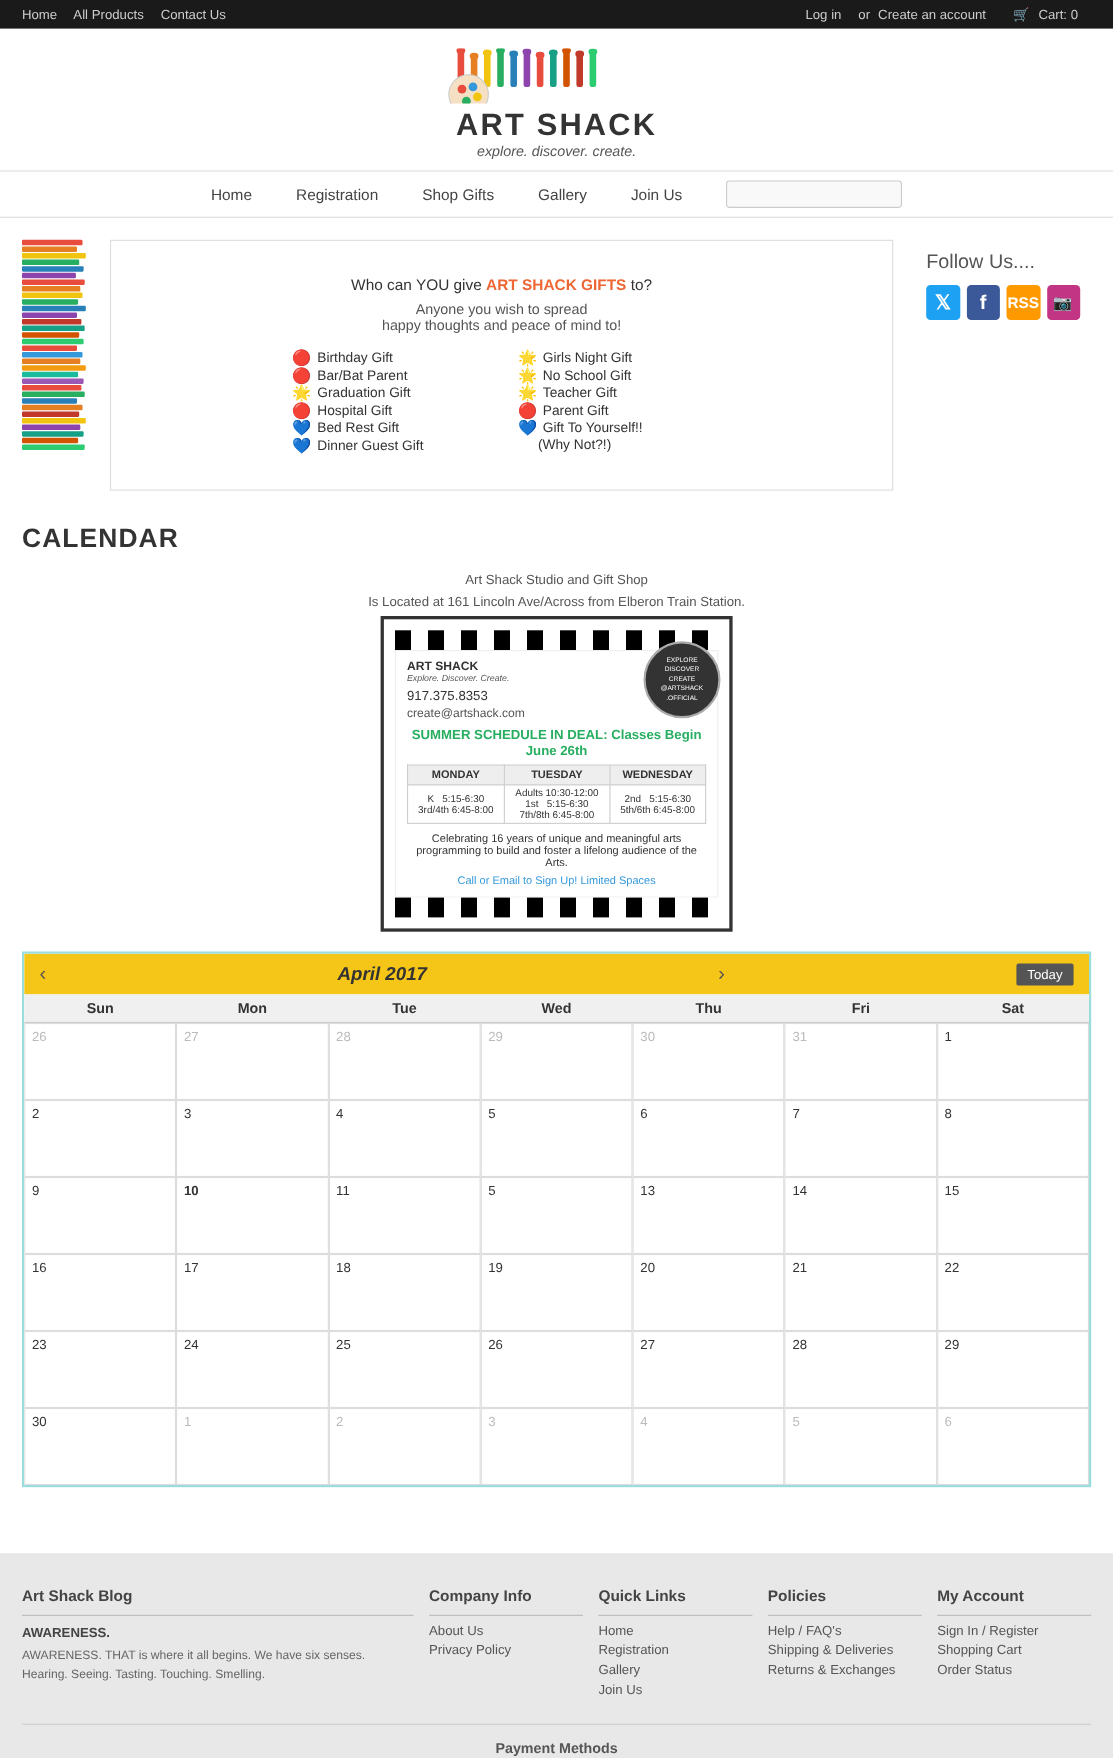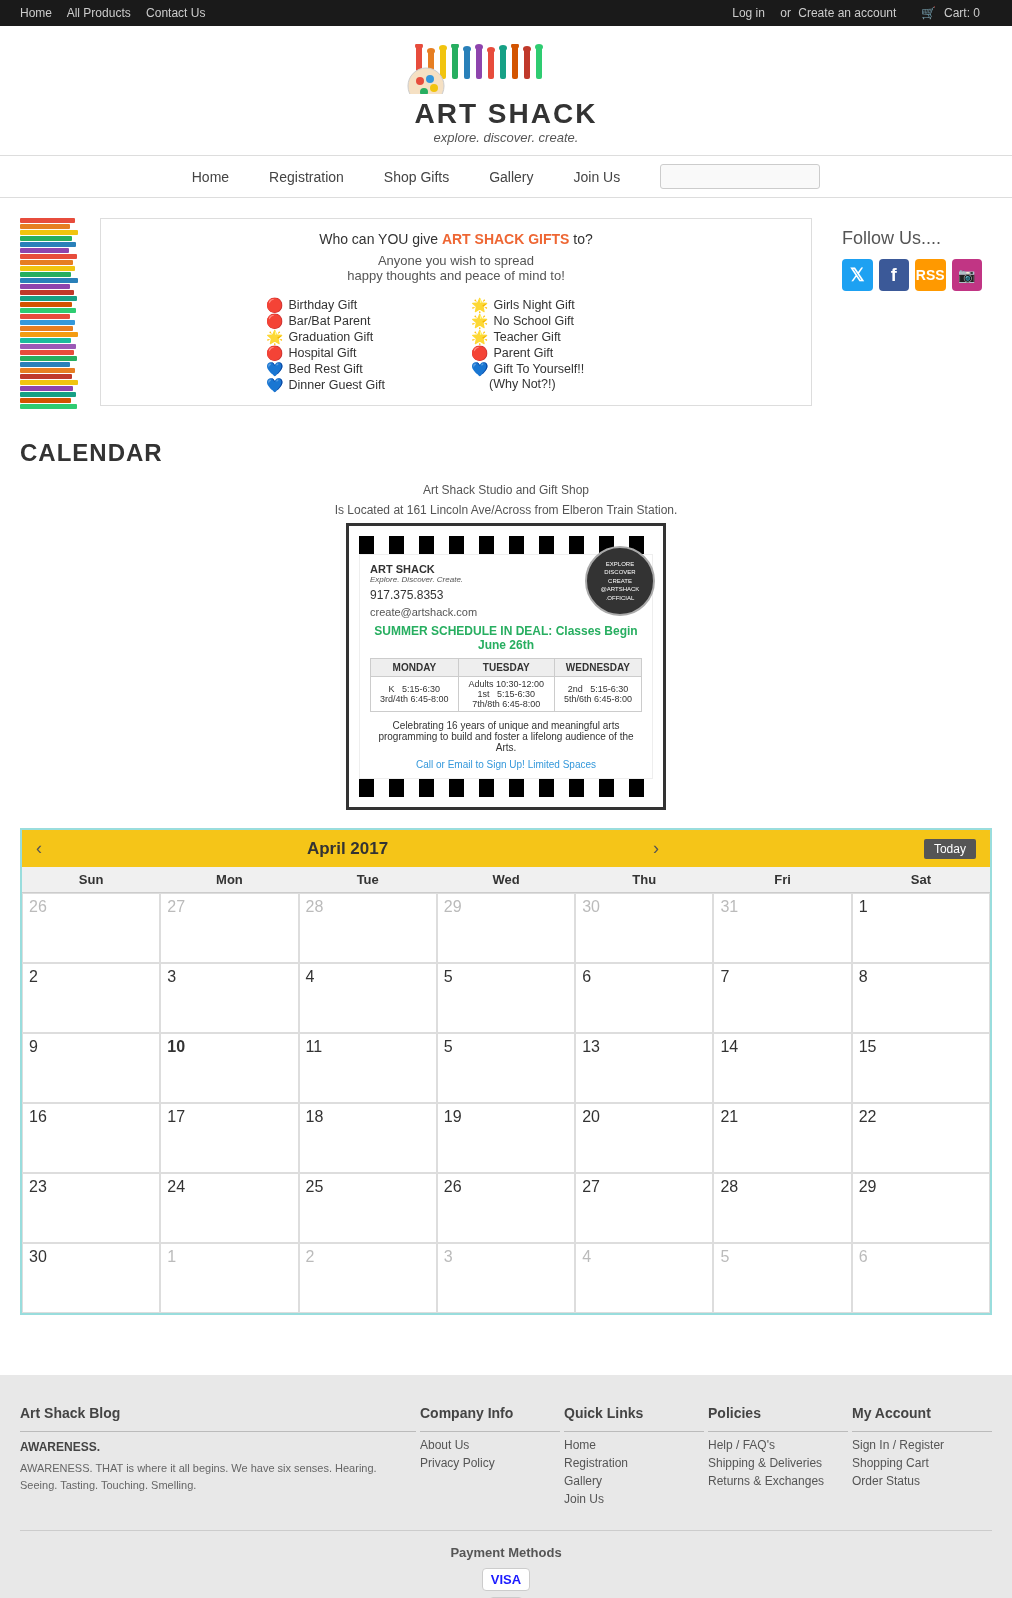--- a/index.html
+++ b/index.html
@@ -60,21 +60,21 @@
     
     .gift-section {
       display: flex;
       gap: 20px;
       margin-bottom: 30px;
       align-items: flex-start;
     }
     .gift-box {
       flex: 1;
       border: 1px solid #ddd;
-      padding: 12px 20px;
+      padding: 32px 20px;
       font-size: 13px;
       text-align: center;
       min-height: 180px;
     }
     .gift-box .headline { font-size: 14px; margin-bottom: 6px; color: #333; }
     .gift-box .headline .highlight { color: #e63; font-weight: bold; }
     .gift-box .sub { margin-bottom: 14px; color: #555; }
     .gift-grid {
       display: grid;
       grid-template-columns: 1fr 1fr;
@@ -154,21 +154,21 @@
     
     .month-calendar { border: 2px solid #9dd; overflow: hidden; }
     .cal-header {
       background: #f5c518;
       display: flex;
       align-items: center;
       justify-content: space-between;
       padding: 8px 14px;
     }
     .cal-header .cal-nav { font-size: 18px; cursor: pointer; color: #555; }
-    .cal-header .cal-month { font-size: 17px; font-weight: bold; color: #333; }
+    .cal-header .cal-month { font-size: 17px; font-weight: bold; color: #333; font-style: italic; }
     .cal-header .today-btn {
       background: #555;
       color: #fff;
       border: none;
       padding: 3px 10px;
       font-size: 12px;
       border-radius: 2px;
       cursor: pointer;
     }
     .cal-days-header {
@@ -185,36 +185,36 @@
       color: #333;
     }
     .cal-grid {
       display: grid;
       grid-template-columns: repeat(7, 1fr);
     }
     .cal-cell {
       border: 1px solid #ddd;
       min-height: 70px;
       padding: 4px 6px;
-      font-size: 16px;
+      font-size: 12px;
       color: #333;
       vertical-align: top;
     }
     .cal-cell.other-month { color: #bbb; }
     .cal-cell.bold-day { font-weight: bold; }
 
     
     .footer {
       background: #e8e8e8;
       padding: 30px 20px 10px;
       margin-top: 20px;
     }
     .footer-columns {
       display: flex;
-      gap: 4px;
+      gap: 14px;
       justify-content: space-between;
       padding-bottom: 20px;
       border-bottom: 1px solid #ccc;
     }
     .footer-col { min-width: 140px; }
     .footer-col h4 { font-size: 14px; font-weight: bold; color: #444; margin-bottom: 10px; }
     .footer-col a { display: block; font-size: 12px; color: #555; text-decoration: none; margin-bottom: 4px; }
     .footer-col p { font-size: 11px; color: #666; line-height: 1.5; margin-bottom: 4px; }
     .footer-col .awareness { font-size: 12px; font-weight: bold; color: #444; margin-bottom: 4px; }
     .footer-divider { border: none; border-top: 1px solid #bbb; margin: 6px 0; }

